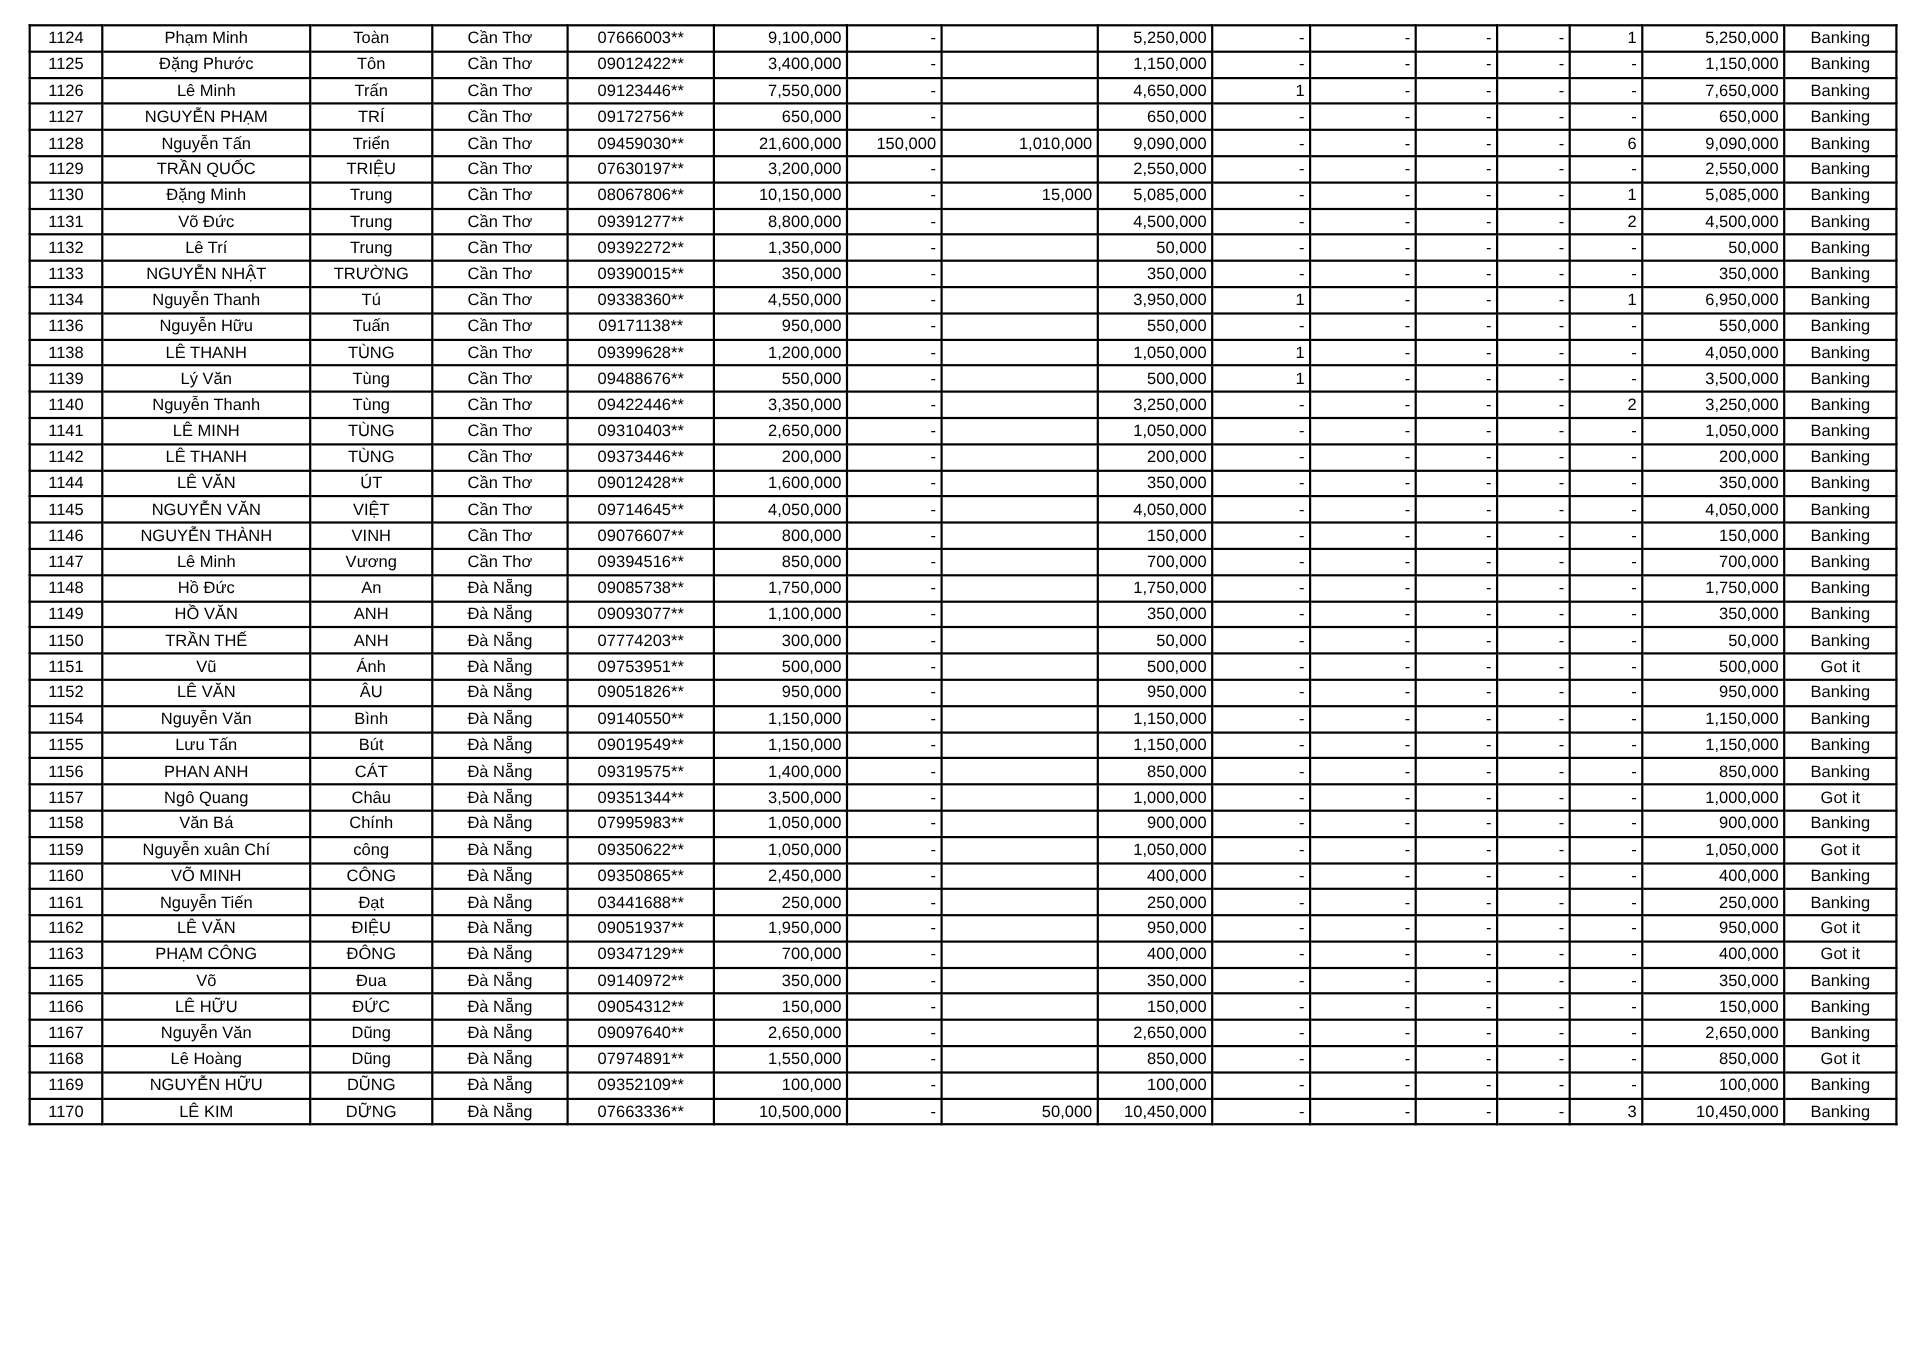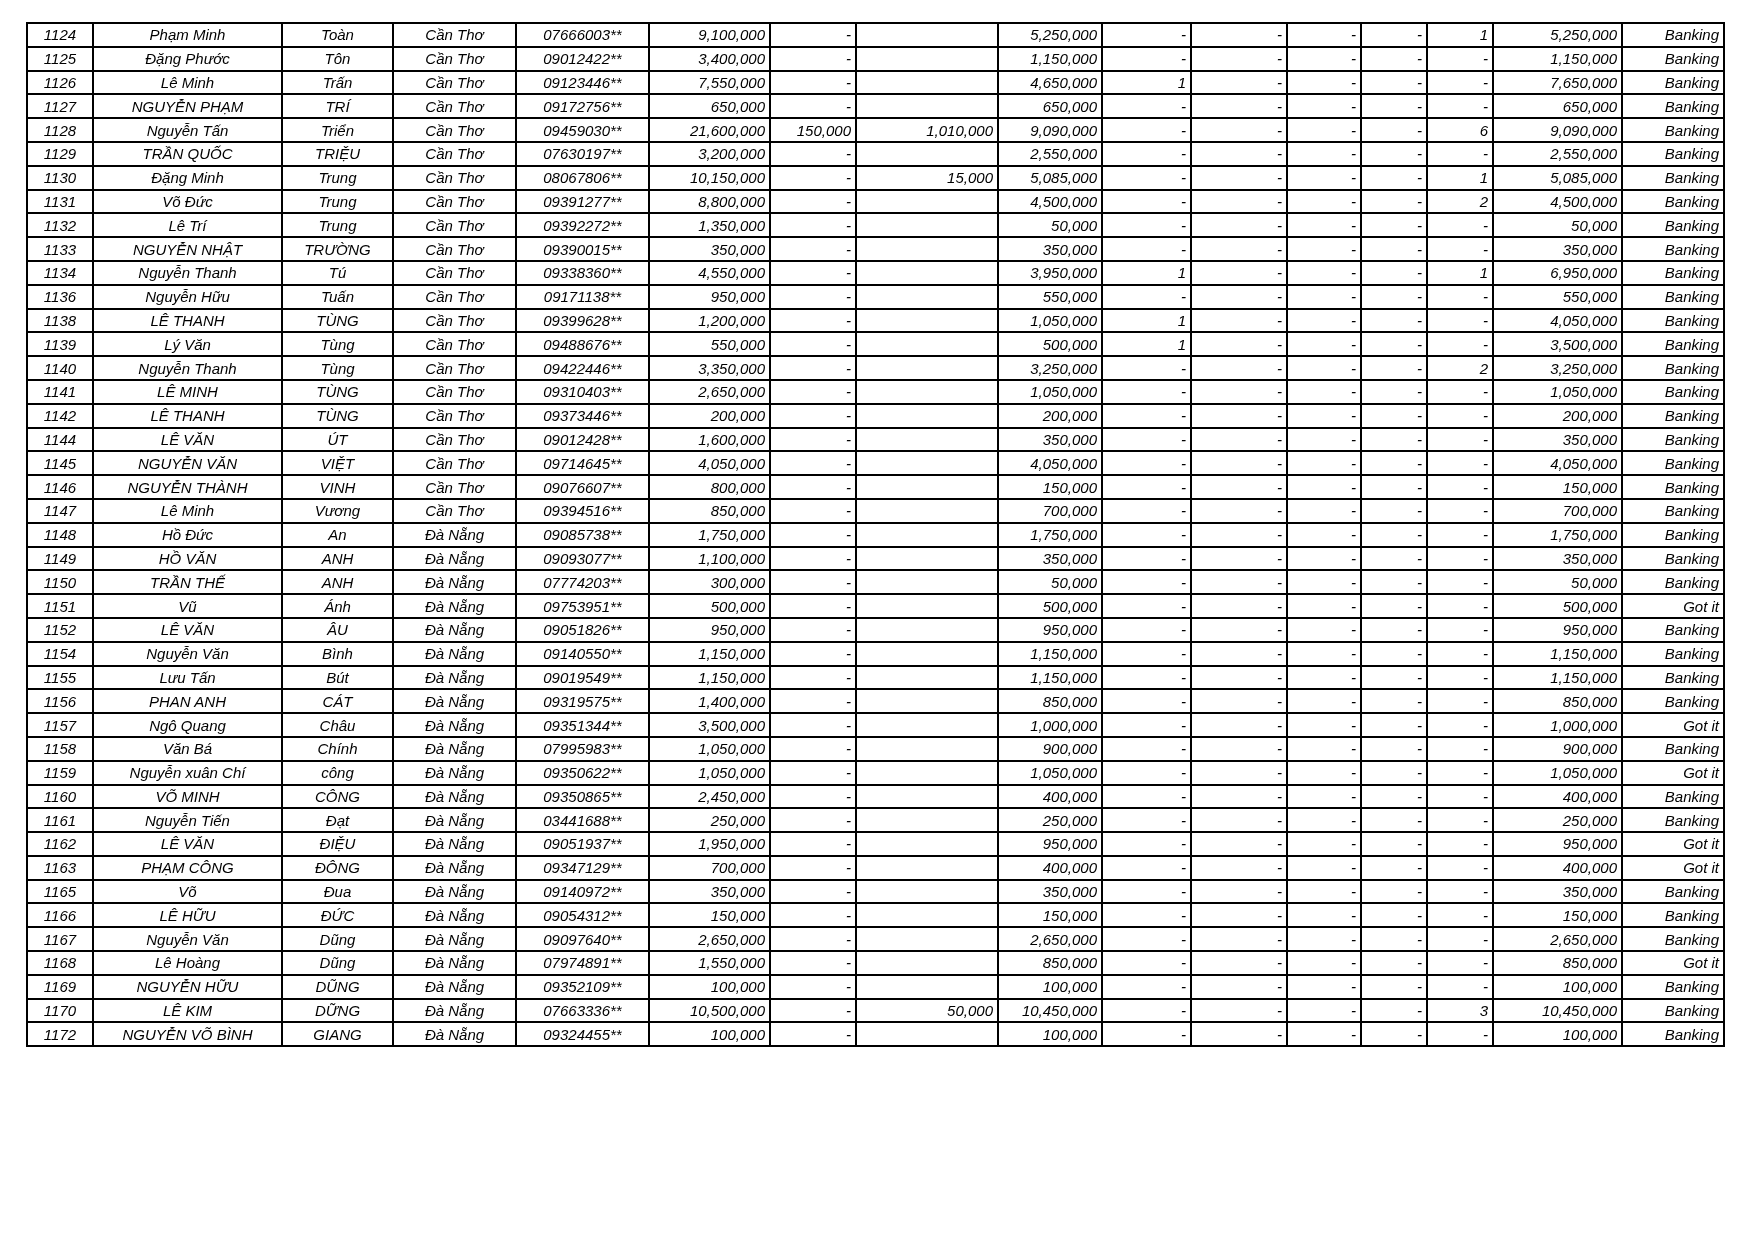--- a/index.html
+++ b/index.html
@@ -12,21 +12,20 @@
     height: 1241px;
     font-family: "Liberation Sans", "DejaVu Sans", sans-serif;
     color: #000000;
   }
   .page {
     position: relative;
     width: 1755px;
     height: 1241px;
     background: #ffffff;
     overflow: hidden;
-    font-style: italic;
   }
   table.grid {
     position: absolute;
     left: 26px;
     top: 22px;
     border-collapse: collapse;
     table-layout: fixed;
     width: 1699px;
   }
   table.grid td {
@@ -34,21 +33,21 @@
     height: 21.8px;
     font-size: 15px;
     line-height: 21px;
     padding: 0 4px;
     white-space: nowrap;
     overflow: hidden;
     background: #ffffff;
   }
   td.al-c { text-align: center; }
   td.al-r { text-align: right; padding-right: 7px; }
-  td.al-l { text-align: right; padding-left: 8px; }
+  td.al-l { text-align: center; padding-left: 8px; }
   td.pr2  { padding-right: 12px; }
   td.dash { padding-right: 14px; }
 </style>
 </head>
 <body>
 
 <div class="page">
   <table class="grid">
     <colgroup>
       <col style="width:66px">
@@ -818,33 +817,15 @@
           <td class="al-r">50,000</td>
           <td class="al-r">10,450,000</td>
           <td class="al-r pr2 dash">-</td>
           <td class="al-r pr2 dash">-</td>
           <td class="al-r pr2 dash">-</td>
           <td class="al-r pr2 dash">-</td>
           <td class="al-r pr2">3</td>
           <td class="al-r">10,450,000</td>
           <td class="al-l">Banking</td>
         </tr>
-        <tr>
-          <td class="al-c">1172</td>
-          <td class="al-c">NGUYỄN VÕ BÌNH</td>
-          <td class="al-c">GIANG</td>
-          <td class="al-c">Đà Nẵng</td>
-          <td class="al-c">09324455**</td>
-          <td class="al-r">100,000</td>
-          <td class="al-r dash">-</td>
-          <td class="al-r"></td>
-          <td class="al-r">100,000</td>
-          <td class="al-r pr2 dash">-</td>
-          <td class="al-r pr2 dash">-</td>
-          <td class="al-r pr2 dash">-</td>
-          <td class="al-r pr2 dash">-</td>
-          <td class="al-r pr2 dash">-</td>
-          <td class="al-r">100,000</td>
-          <td class="al-l">Banking</td>
-        </tr>
       </tbody>
   </table>
 </div>
 
 </body></html>

